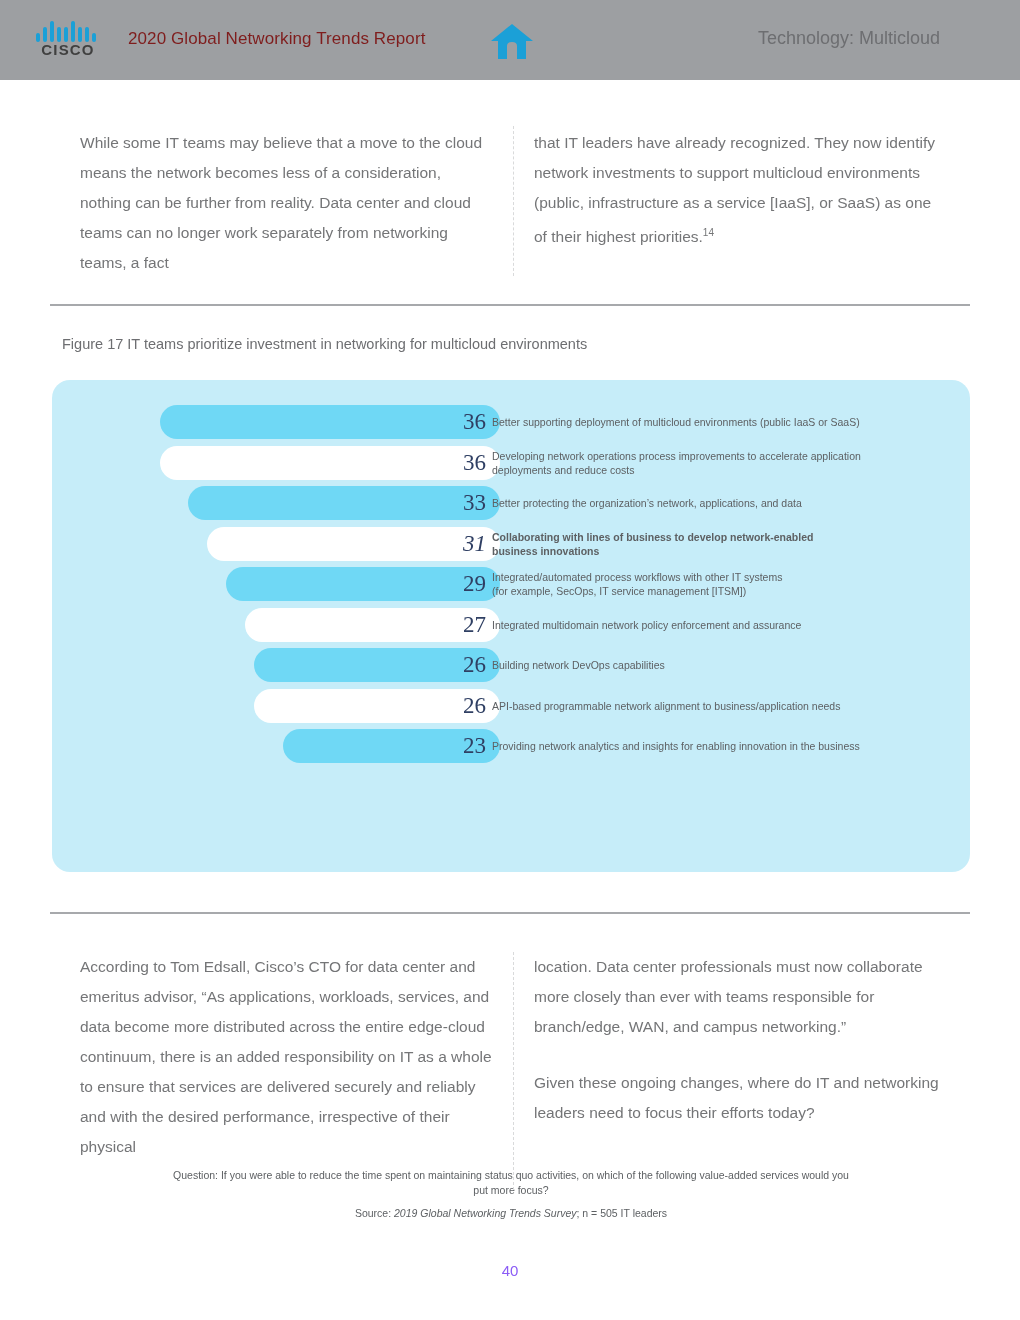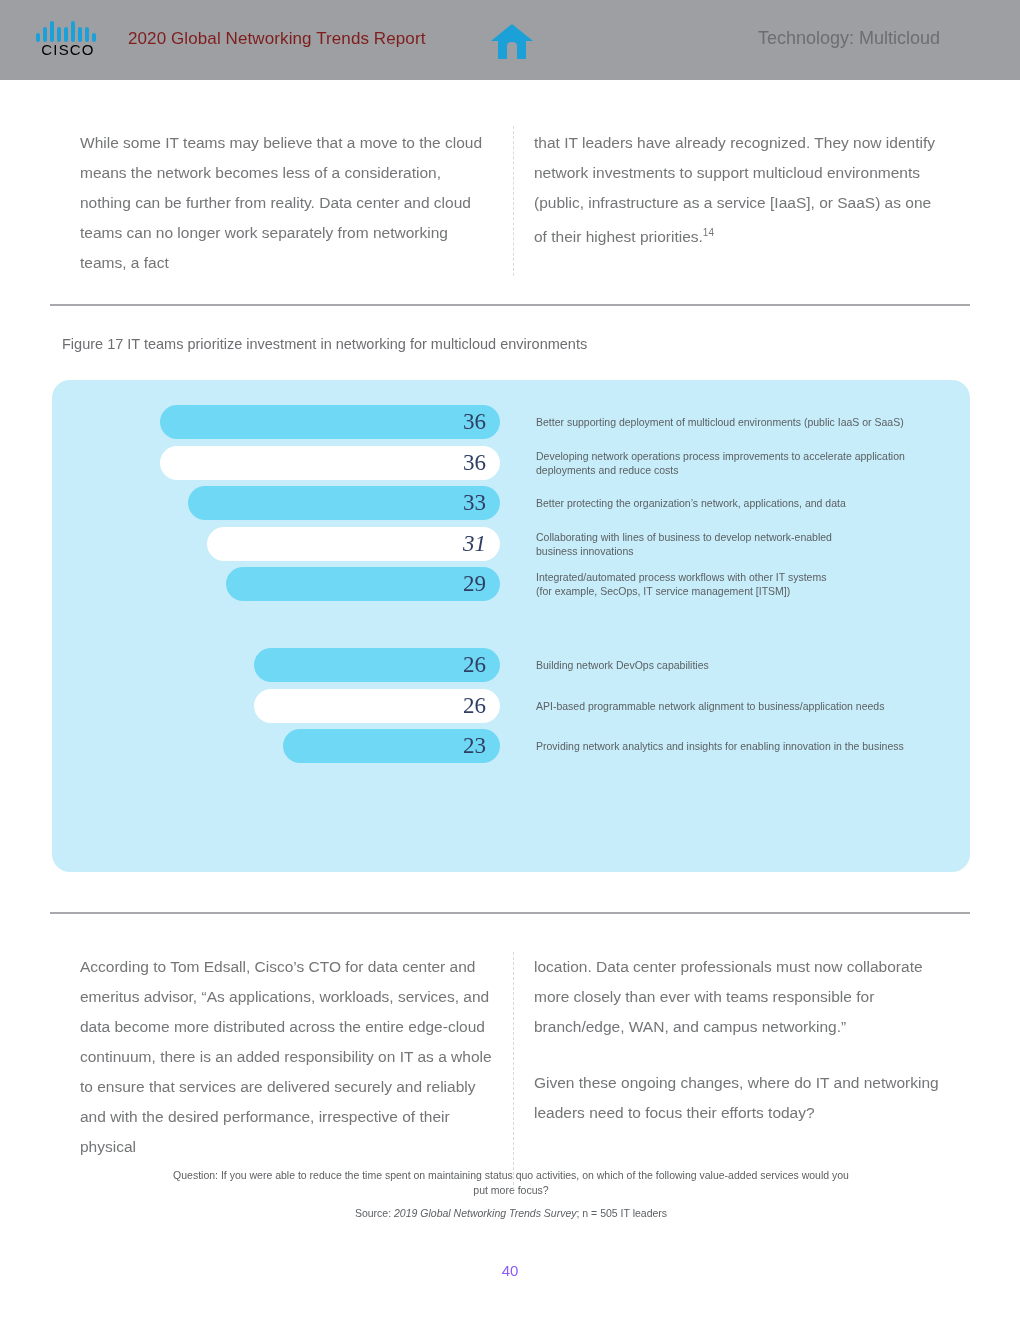--- a/index.html
+++ b/index.html
@@ -39,23 +39,23 @@
     width: 4px;
     background: #1ba0d7;
     border-radius: 2px;
   }
   .cisco-word {
     position: absolute;
     left: 0; top: 21px;
     width: 64px;
     text-align: center;
     font-size: 15px;
-    font-weight: normal;
+    font-weight: bold;
     letter-spacing: 1.2px;
-    color: #000000;
+    color: #404040;
     font-family: "Liberation Sans", sans-serif;
   }
   .header-title {
     position: absolute;
     left: 128px; top: 29px;
     font-size: 17px;
     color: #7f1d1d;
     letter-spacing: 0.1px;
   }
   .home-icon {
@@ -136,21 +136,21 @@
     position: absolute;
     right: 14px; top: 0;
     height: 34px;
     line-height: 34px;
     font-size: 23px;
     color: #2f3f63;
     font-family: "Liberation Serif", serif;
   }
   .bar-label {
     position: absolute;
-    left: 484px;
+    left: 440px;
     width: 446px;
     font-size: 10.5px;
     line-height: 14px;
     color: #5d6063;
   }
 
   .foot-question {
     position: absolute;
     left: 119px; top: 788px;
     width: 680px;
@@ -246,35 +246,41 @@
           <div class="bar-value">33</div>
         </div>
         <div class="bar-label" style="top: 10px;">
           <div>Better protecting the organization’s network, applications, and data</div>
         </div>
       </div>
       <div class="bar-row" style="top: 146.5px;">
         <div class="bar white" style="left: 155.05px; width: 292.95px; font-style: italic;">
           <div class="bar-value">31</div>
         </div>
-        <div class="bar-label" style="top: 3px;">
+        <div class="bar-label" style="top: 3px; font-weight: bold;">
           <div>Collaborating with lines of business to develop network-enabled</div>
           <div>business innovations</div>
         </div>
       </div>
       <div class="bar-row" style="top: 187px;">
         <div class="bar blue" style="left: 173.95px; width: 274.05px;">
           <div class="bar-value">29</div>
         </div>
         <div class="bar-label" style="top: 3px;">
           <div>Integrated/automated process workflows with other IT systems</div>
           <div>(for example, SecOps, IT service management [ITSM])</div>
         </div>
       </div>
       <div class="bar-row" style="top: 227.5px;">
+        <div class="bar white" style="left: 192.85px; width: 255.15px;">
+          <div class="bar-value">27</div>
+        </div>
+        <div class="bar-label" style="top: 10px;">
+          <div>Integrated multidomain network policy enforcement and assurance</div>
+        </div>
       </div>
       <div class="bar-row" style="top: 268px;">
         <div class="bar blue" style="left: 202.3px; width: 245.7px;">
           <div class="bar-value">26</div>
         </div>
         <div class="bar-label" style="top: 10px;">
           <div>Building network DevOps capabilities</div>
         </div>
       </div>
       <div class="bar-row" style="top: 308.5px;">

